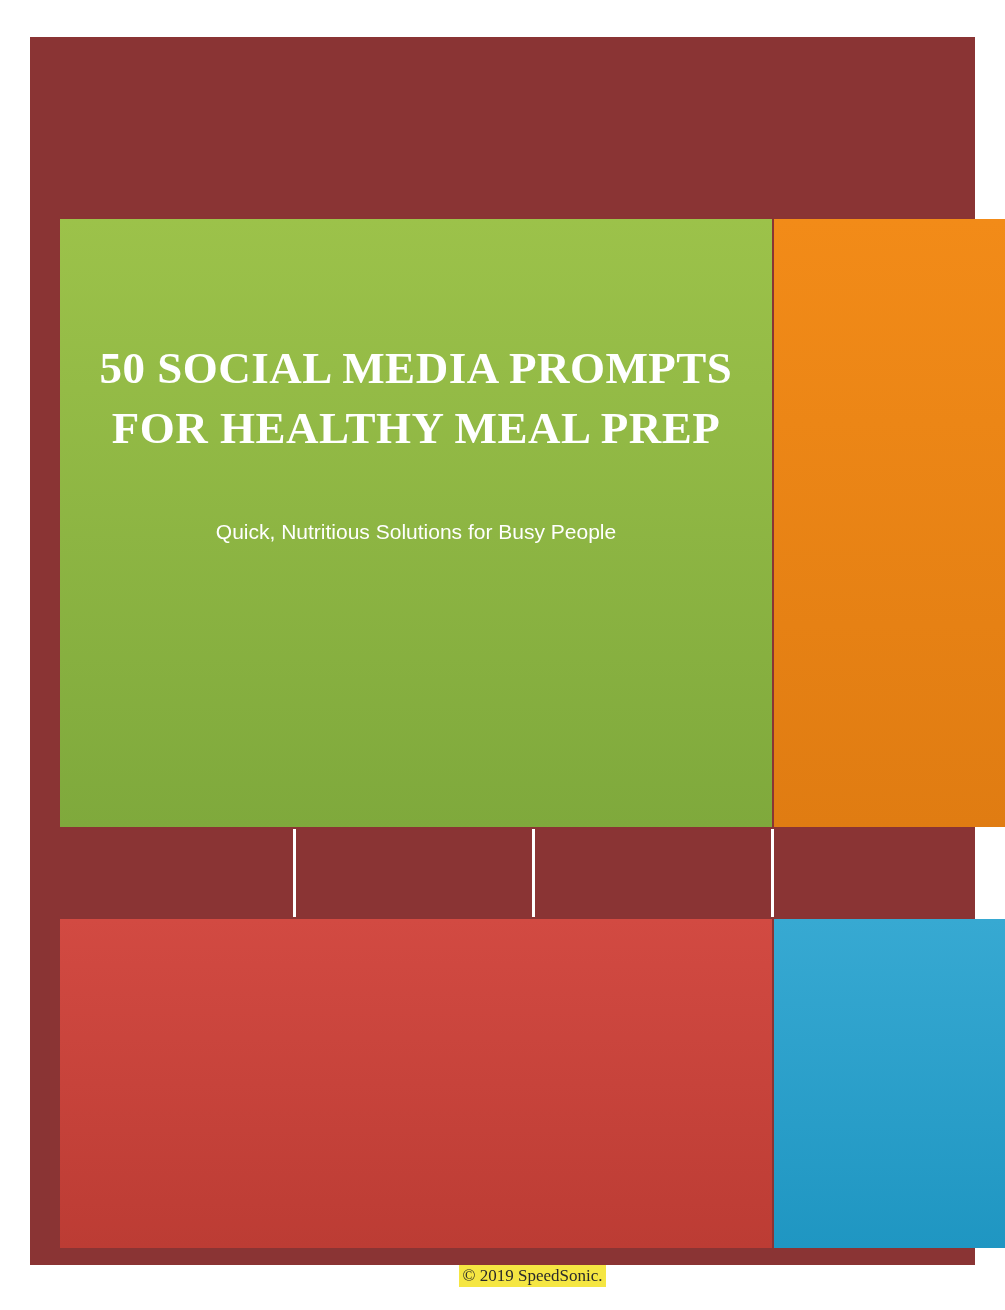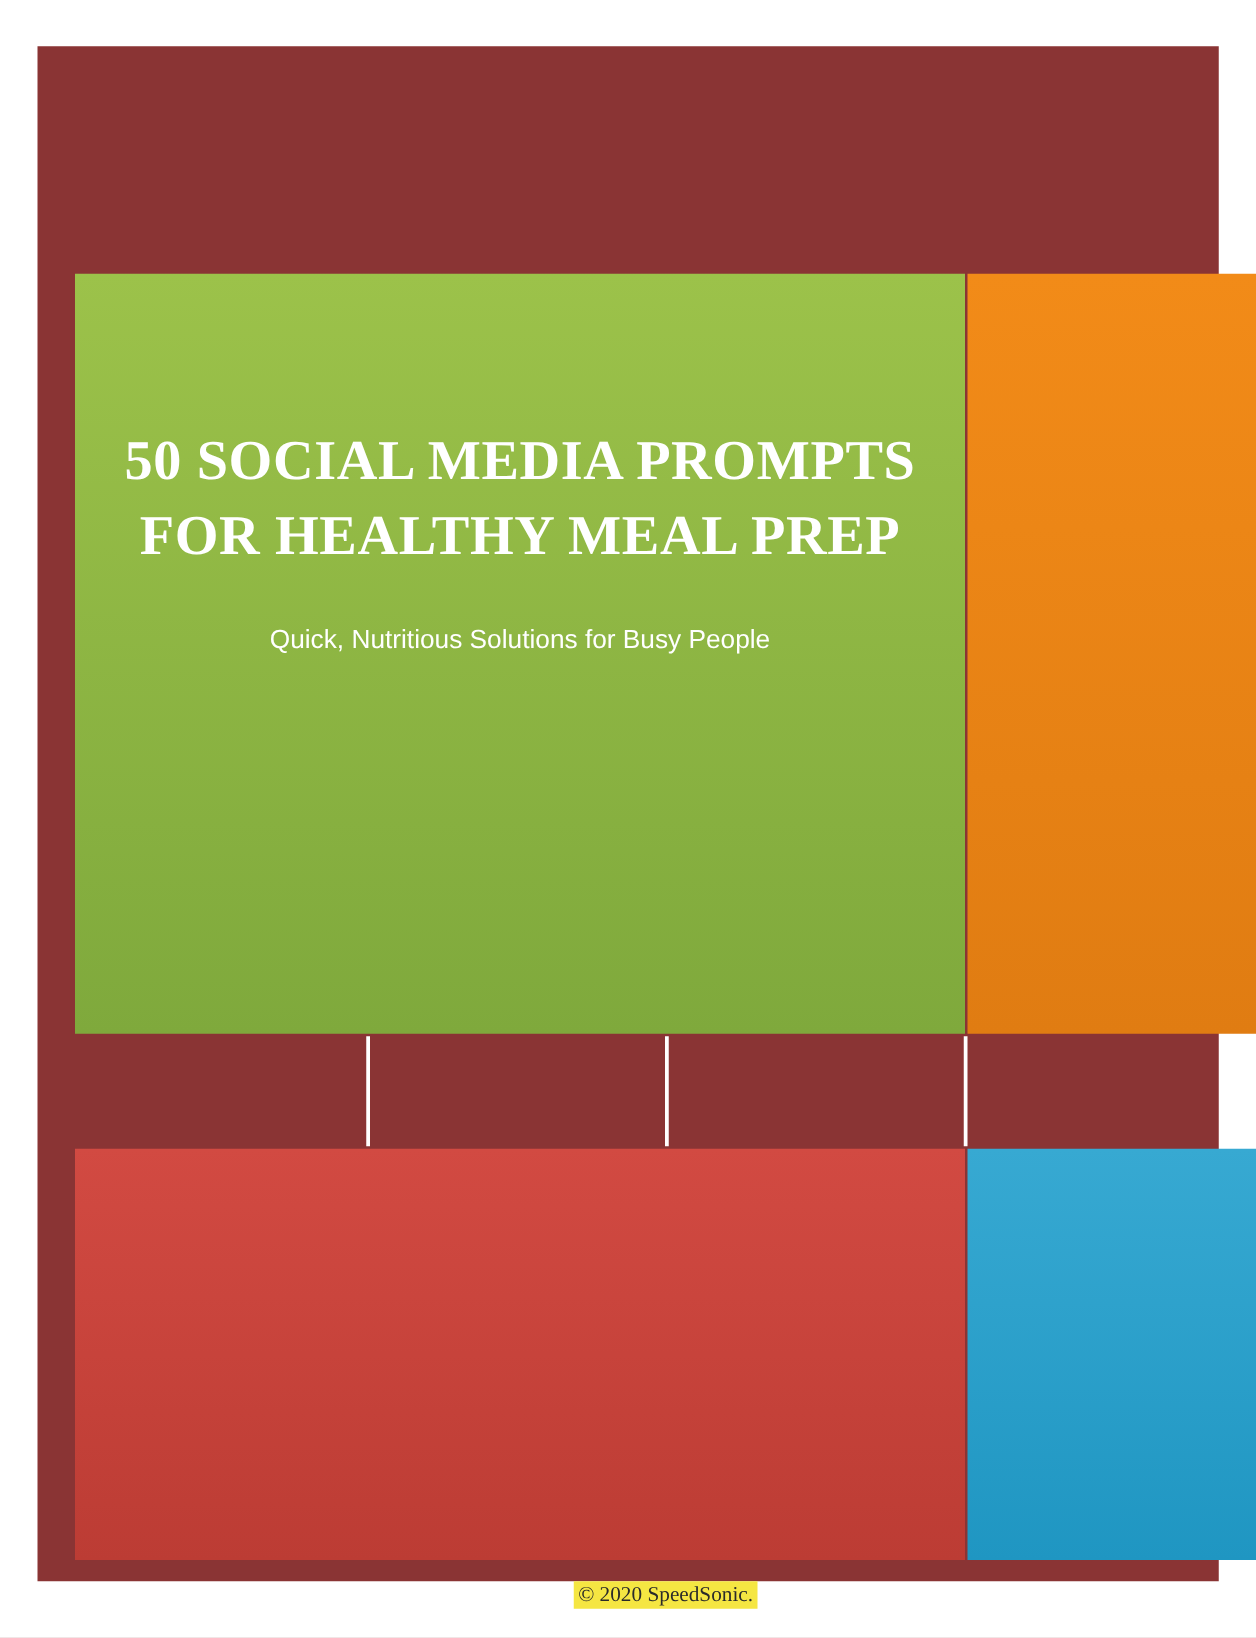--- a/index.html
+++ b/index.html
@@ -59,21 +59,21 @@
     line-height: 1.33;
     color: #ffffff;
     text-align: center;
     letter-spacing: 0.5px;
     margin: 0;
     width: 640px;
     text-transform: uppercase;
   }
 
   .subtitle-text {
-    margin-top: 20px;
+    margin-top: 40px;
     font-family: "Liberation Sans", sans-serif;
     font-size: 21px;
     color: #ffffff;
     text-align: center;
     font-weight: normal;
   }
 
   
   .orange-panel {
     position: absolute;
@@ -160,17 +160,17 @@
     <div class="divider-strip">
       <div class="divider-sep s1"></div>
       <div class="divider-sep s2"></div>
       <div class="divider-sep s3"></div>
     </div>
 
     <div class="red-block"></div>
     <div class="blue-block"></div>
 
     <div class="footer-bar">
-      <span class="copyright">© 2020 SpeedSonic.</span>
+      <span class="copyright">© 2019 SpeedSonic.</span>
     </div>
 
   </div>
 </div>
 
 </body></html>

